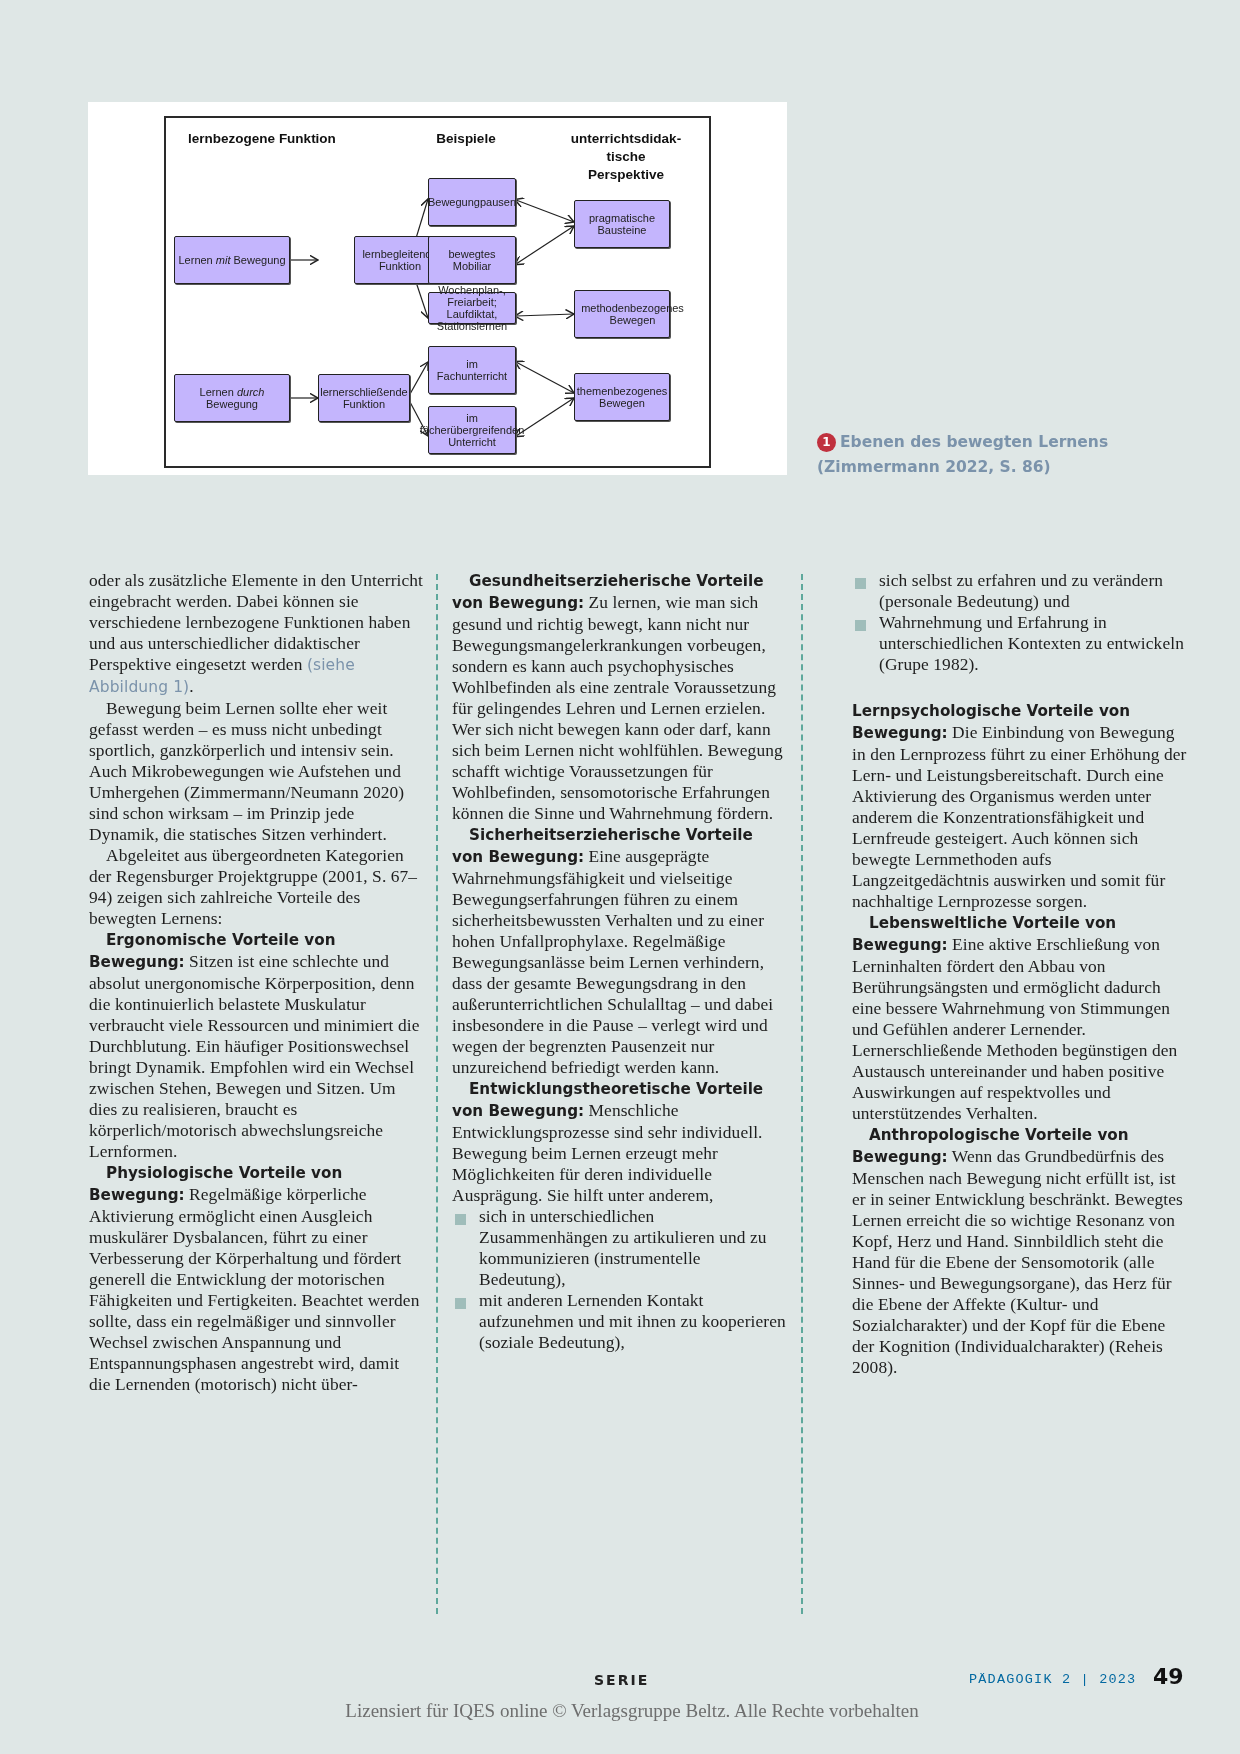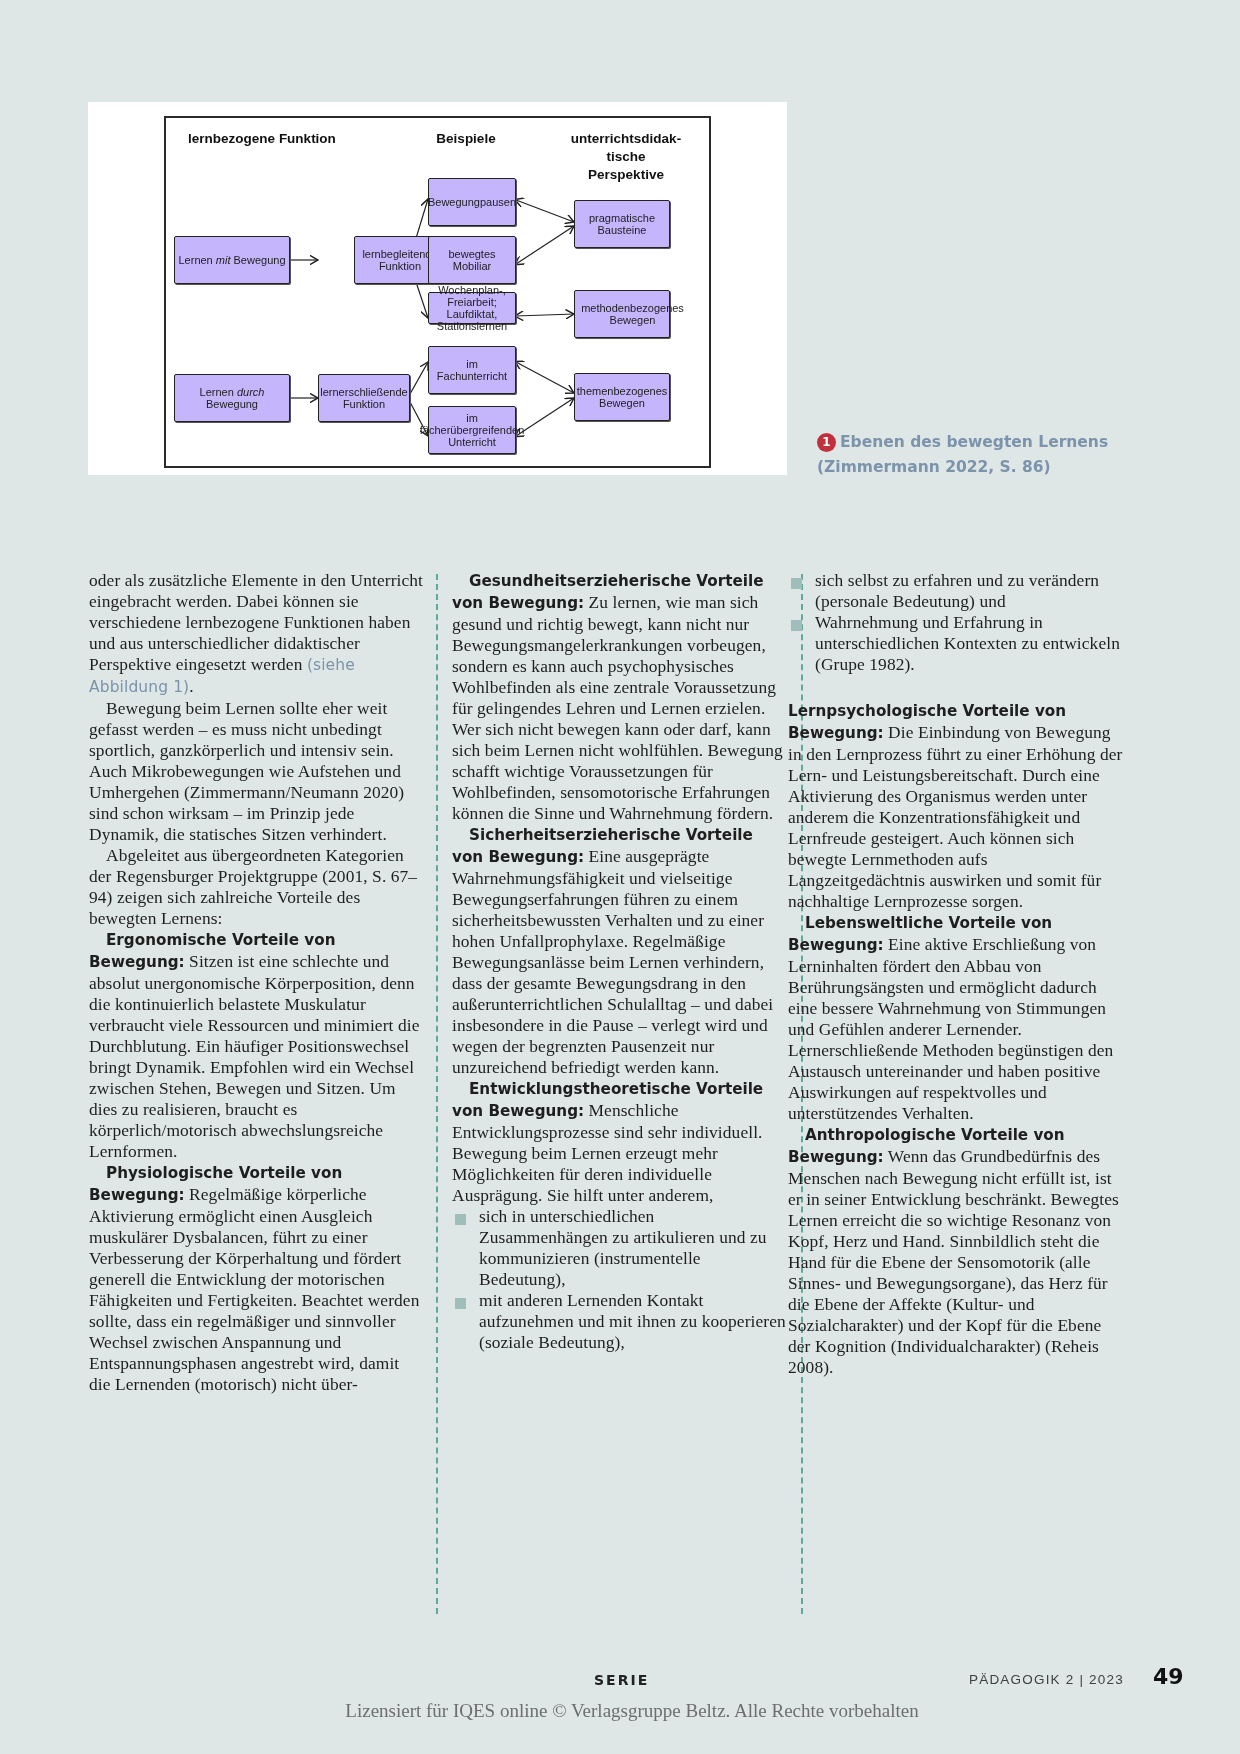--- a/index.html
+++ b/index.html
@@ -39,21 +39,21 @@
     display: inline-block; width: 19px; height: 19px; border-radius: 50%;
     background: #c0313e; color: #fff; font-size: 12px; line-height: 19px;
     text-align: center; vertical-align: 1px; margin-right: 4px;
   }
   .col {
     position: absolute; top: 570px; width: 335px;
     font-size: 17.4px; line-height: 21px; letter-spacing: 0.1px;
   }
   .col1 { left: 89px; }
   .col2 { left: 452px; }
-  .col3 { left: 788px; }
+  .col3 { left: 852px; }
   .col p { margin: 0; }
   .indent { text-indent: 17px; }
   .lead {
     font-family: "DejaVu Sans", "Liberation Sans", sans-serif; font-weight: bold;
     font-size: 15.2px; letter-spacing: 0;
   }
   .ref {
     font-family: "DejaVu Sans", "Liberation Sans", sans-serif; color: #7b93ab; font-size: 15.5px;
   }
   .divider {
@@ -68,22 +68,22 @@
     position: absolute; left: 3px; top: 8px; width: 11px; height: 11px; background: #9fbdba;
   }
   .gap { height: 25px; }
   .footer-serie {
     position: absolute; left: 594px; top: 1672px;
     font-family: "DejaVu Sans", "Liberation Sans", sans-serif; font-weight: bold;
     font-size: 14px; letter-spacing: 2px; color: #222;
   }
   .footer-issue {
     position: absolute; left: 969px; top: 1672px;
-    font-family: Liberation Sans, sans-serif;
-    font-size: 13.5px; letter-spacing: 1.2px; color: #404040;
+    font-family: Liberation Mono, monospace;
+    font-size: 13.5px; letter-spacing: 1.2px; color: #0369a1;
   }
   .footer-page {
     position: absolute; left: 1153px; top: 1664px;
     font-family: "DejaVu Sans", "Liberation Sans", sans-serif; font-weight: bold;
     font-size: 22px; color: #111;
   }
   .license {
     position: absolute; left: 0; width: 1240px; top: 1700px; text-align: center;
     font-size: 19px; color: #6e6e6e; margin-left: 12px;
   }

